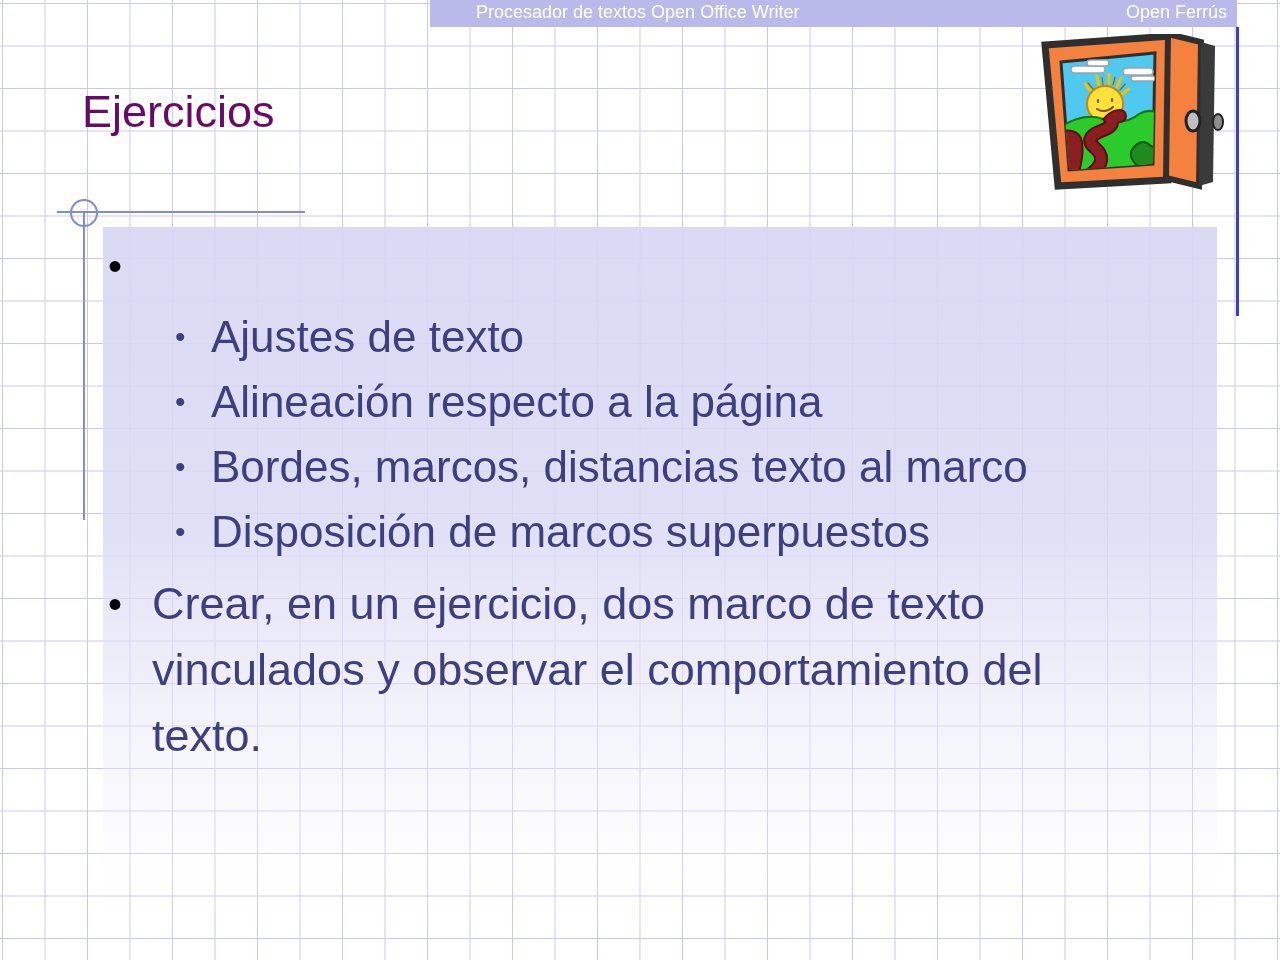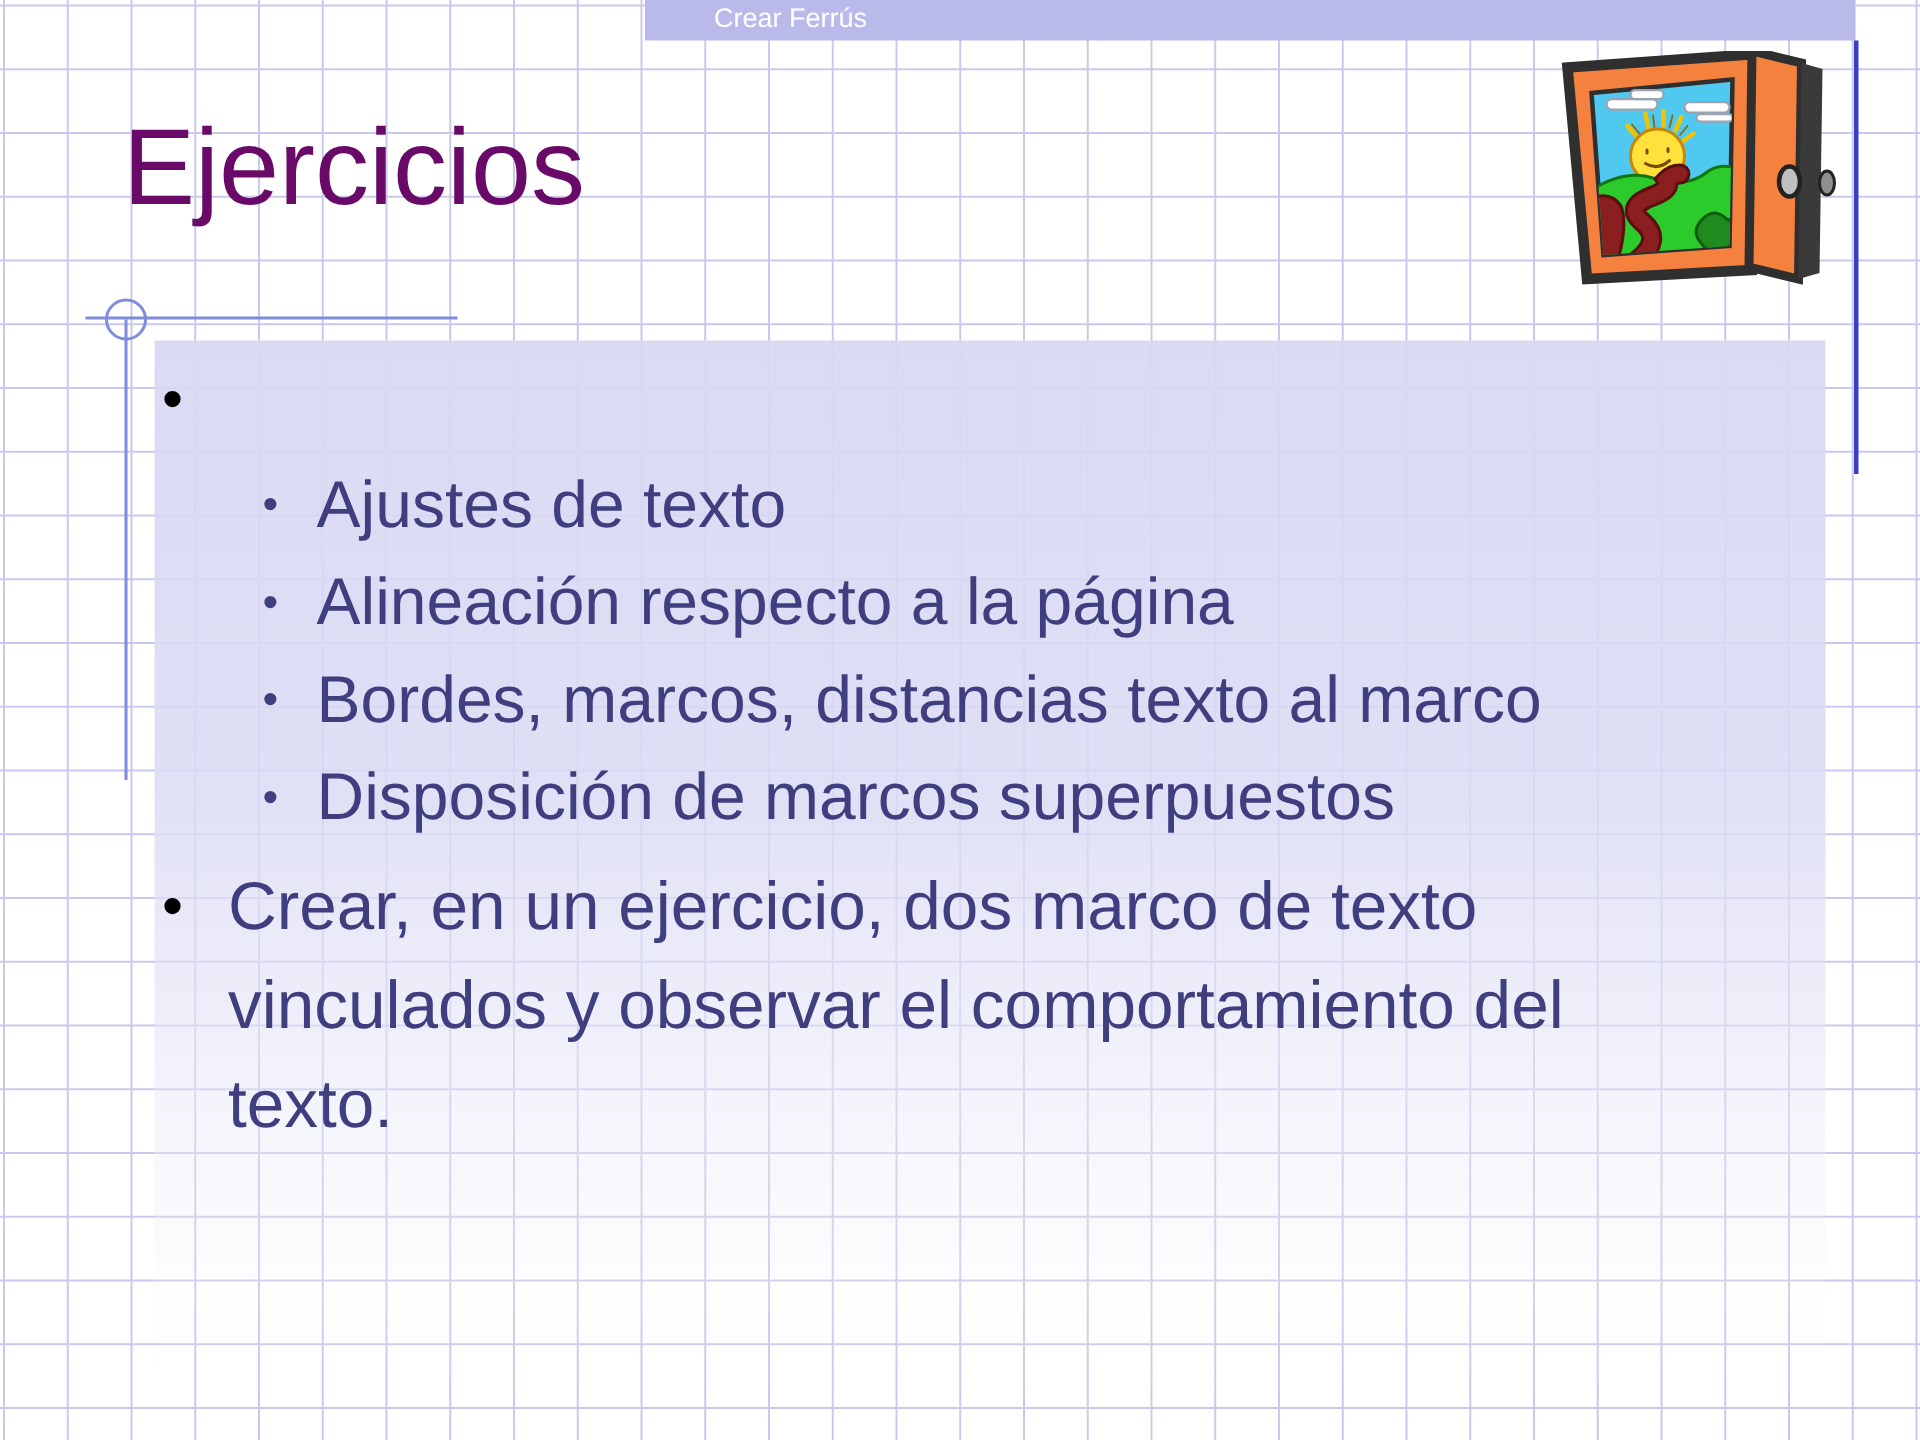--- a/index.html
+++ b/index.html
@@ -40,21 +40,21 @@
     position: absolute;
     left: 1236px; top: 27px;
     width: 3px; height: 289px;
     background: #3d3dc8;
   }
 
   
   .title {
     position: absolute;
     left: 82px; top: 72px;
-    font-size: 72px;
+    font-size: 45px;
     line-height: 80px;
     font-weight: 400;
     color: #690a69;
     letter-spacing: 0px;
   }
 
   
   .orn-h {
     position: absolute;
     left: 57px; top: 211px;
@@ -130,21 +130,22 @@
     left: 1035px; top: 34px;
     width: 198px; height: 176px;
   }
 </style>
 </head>
 <body>
 
 <div class="slide">
 
   <div class="topbar">
-    <span>Crear Ferrús</span>
+    <span>Procesador de textos Open Office Writer</span>
+    <span>Open Ferrús</span>
   </div>
 
   <div class="rightline"></div>
 
   <h1 class="title">Ejercicios</h1>
 
   <div class="orn-h"></div>
   <div class="orn-v"></div>
   <div class="orn-c"></div>
 

